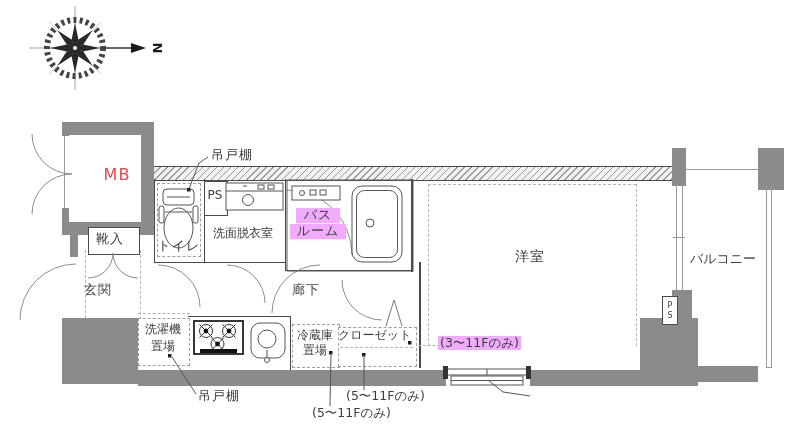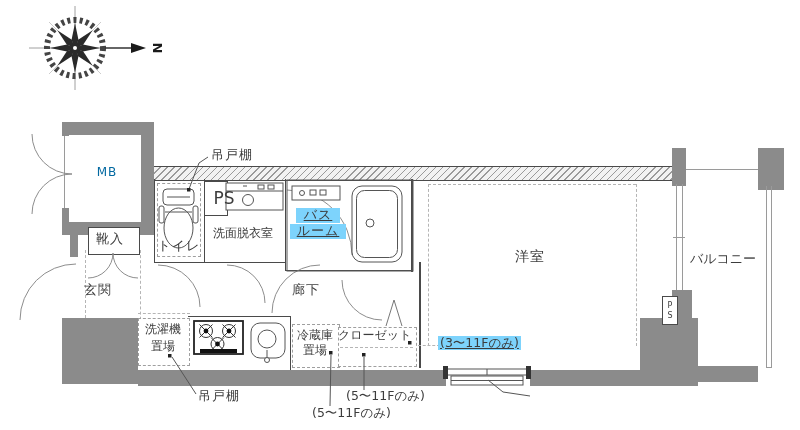--- a/index.html
+++ b/index.html
@@ -16,21 +16,21 @@
       border-top:1px solid var(--line);border-bottom:1px solid var(--line);}
   .vdash{position:absolute;border-left:1px dashed var(--dash);z-index:2;}
   .hdash{position:absolute;border-top:1px dashed var(--dash);z-index:2;}
   .dbox{position:absolute;border:1px dashed #9f9f9f;background:#fff;z-index:2;}
   .box{position:absolute;border:1px solid var(--line);background:#fff;z-index:2;}
   .lbl{position:absolute;font-size:13px;color:var(--text);letter-spacing:1px;
        white-space:nowrap;z-index:4;line-height:1.15;text-align:center;}
   .ctr{text-align:center;}
   .small{font-size:12px;letter-spacing:0;}
   .note{font-size:12.5px;letter-spacing:0;}
-  .wbg{background:#7dd3fc;padding:0 2px;text-decoration:underline;}
+  .wbg{background:#f0abfc;padding:0 2px;}
   svg.overlay{position:absolute;left:0;top:0;z-index:3;}
   .psr{display:flex;flex-direction:column;align-items:center;justify-content:center;
        font-size:8px;line-height:1.2;letter-spacing:0;color:var(--text);}
 </style>
 </head>
 <body>
 
 <div class="canvas">
 
   <div class="w" style="left:62px;top:122px;width:92px;height:13px"></div>
@@ -205,25 +205,25 @@
     </g>
     <g fill="#222">
       <rect x="187" y="188" width="3.5" height="3.5"></rect>
       <rect x="168" y="354" width="3.5" height="3.5"></rect>
       <rect x="362" y="353" width="3.5" height="3.5"></rect>
       <rect x="329" y="351" width="3.5" height="3.5"></rect>
       <rect x="408" y="341" width="3.5" height="3.5"></rect>
     </g>
   </svg>
 
-  <div class="lbl ctr" style="left:84px;top:166px;width:46px;font-size:12px;color:#0369a1">MB</div>
+  <div class="lbl ctr" style="left:94px;top:166px;width:46px;font-size:16px;color:#ef4444">MB</div>
   <div class="lbl ctr" style="left:88px;top:232px;width:44px">靴入</div>
   <div class="lbl" style="left:84px;top:283px">玄関</div>
   <div class="lbl ctr" style="left:154px;top:239px;width:50px">トイレ</div>
-  <div class="lbl ctr" style="left:204px;top:189px;width:40px;font-size:17px;letter-spacing:0">PS</div>
+  <div class="lbl ctr" style="left:204px;top:189px;width:22px;font-size:12px;letter-spacing:0">PS</div>
   <div class="lbl ctr small" style="left:202px;top:227px;width:82px">洗面脱衣室</div>
   <div class="lbl ctr wbg" style="left:296px;top:208px;width:40px">バス</div>
   <div class="lbl ctr wbg" style="left:290px;top:224px;width:52px">ルーム</div>
   <div class="lbl" style="left:292px;top:283px">廊下</div>
   <div class="lbl ctr small" style="left:139px;top:323px;width:48px">洗濯機</div>
   <div class="lbl ctr small" style="left:139px;top:340px;width:48px">置場</div>
   <div class="lbl ctr small" style="left:292px;top:329px;width:46px">冷蔵庫</div>
   <div class="lbl ctr small" style="left:292px;top:344px;width:46px">置場</div>
   <div class="lbl ctr" style="left:338px;top:329px;width:67px;font-size:12px;letter-spacing:0">クローゼット</div>
   <div class="lbl ctr" style="left:480px;top:248px;width:100px;font-size:14px">洋室</div>

